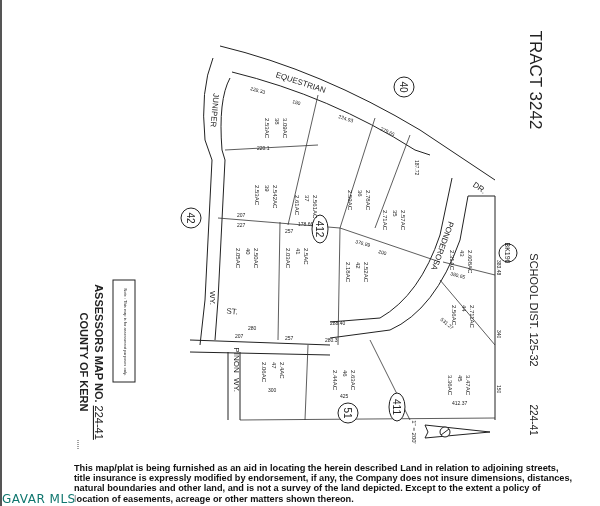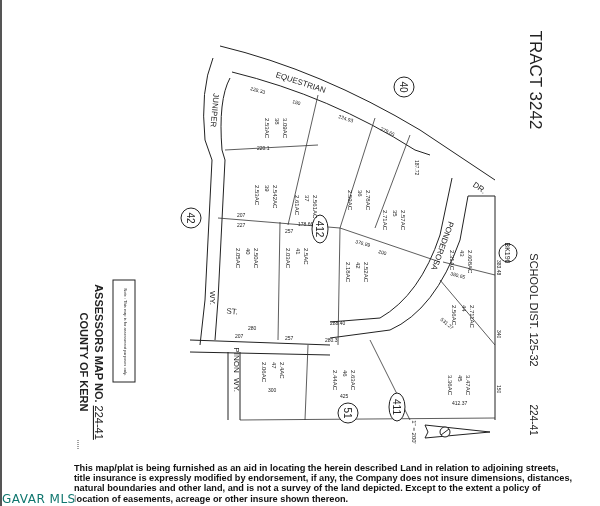--- a/index.html
+++ b/index.html
@@ -217,16 +217,16 @@
   </g>
   <text x="412" y="432" font-size="6" transform="rotate(90 412 432)" text-anchor="middle">1" = 200'</text>
 
   <line x1="78" y1="440" x2="78" y2="450" stroke="#444" stroke-dasharray="1,1"></line>
 </svg>
 
 <div class="disclaimer">
   <span>This map/plat is being furnished as an aid in locating the herein described Land in relation to adjoining streets,</span>
   <span>title insurance is expressly modified by endorsement, if  any, the Company does not insure dimensions, distances,</span>
   <span>natural boundaries and other land, and is not a survey of  the land depicted. Except to the extent a policy of</span>
-  <span>location of  easements, acreage or other insure shown thereon.</span>
+  <span>location of  easements, acreage or other matters shown thereon.</span>
 </div>
 
 <div class="watermark">GAVAR MLS</div>
 
 </body></html>

